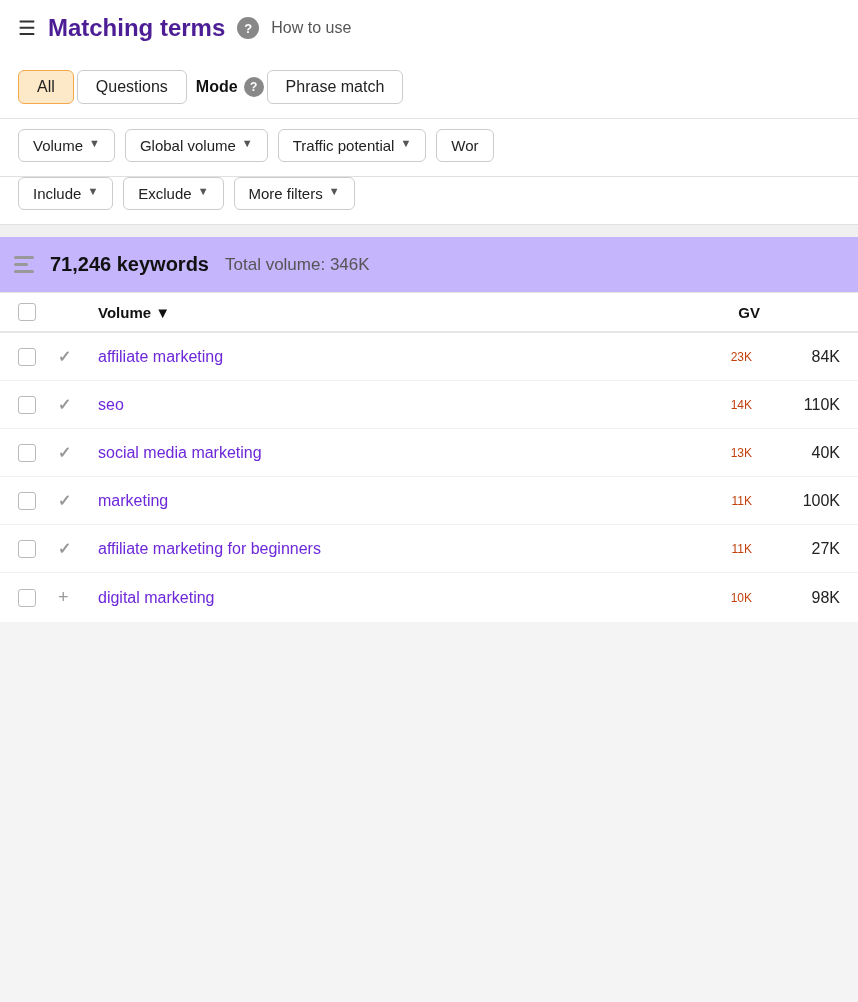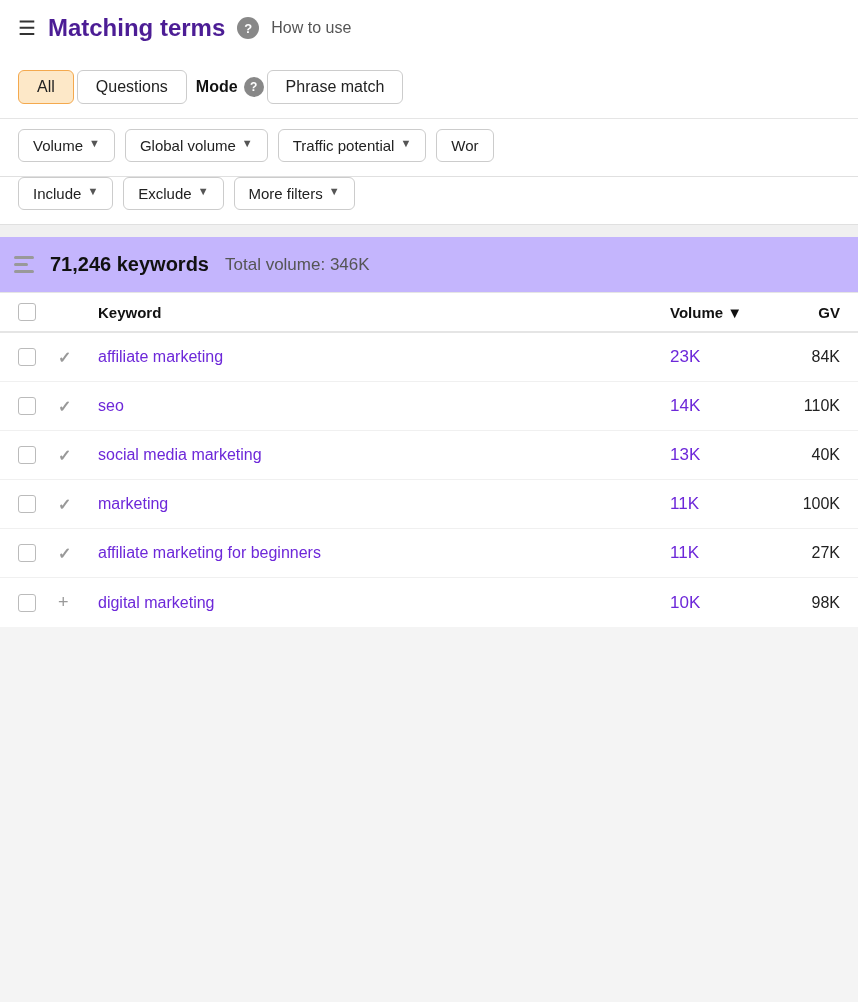--- a/index.html
+++ b/index.html
@@ -229,23 +229,23 @@
     }
 
     .keyword-link {
       font-size: 16px;
       color: #6d28d9;
       text-decoration: none;
       cursor: pointer;
     }
 
     .vol-val {
-      font-size: 17px;
-      color: #6d28d9;
-      text-align: left;
+      font-size: 12px;
+      color: #c2410c;
+      text-align: right;
       padding-right: 8px;
     }
     .gv-val {
       font-size: 16px;
       color: #222;
       text-align: right;
     }
   </style>
 </head>
 <body>
@@ -312,21 +312,20 @@
   </div>
   <span class="keywords-count">71,246 keywords</span>
   <span class="total-volume">Total volume: 346K</span>
 </div>
 
 <div class="table-container">
 
   <div class="table-header">
     <div class="checkbox"></div>
     <div></div>
-    <div class="col-label">Keyword</div>
     <div class="col-volume">
       <span>Volume ▼</span>
     </div>
     <div class="col-gv">GV</div>
   </div>
 
   <div class="table-row">
     <div class="checkbox"></div>
     <div class="check-icon">✓</div>
     <a class="keyword-link">affiliate marketing</a>

